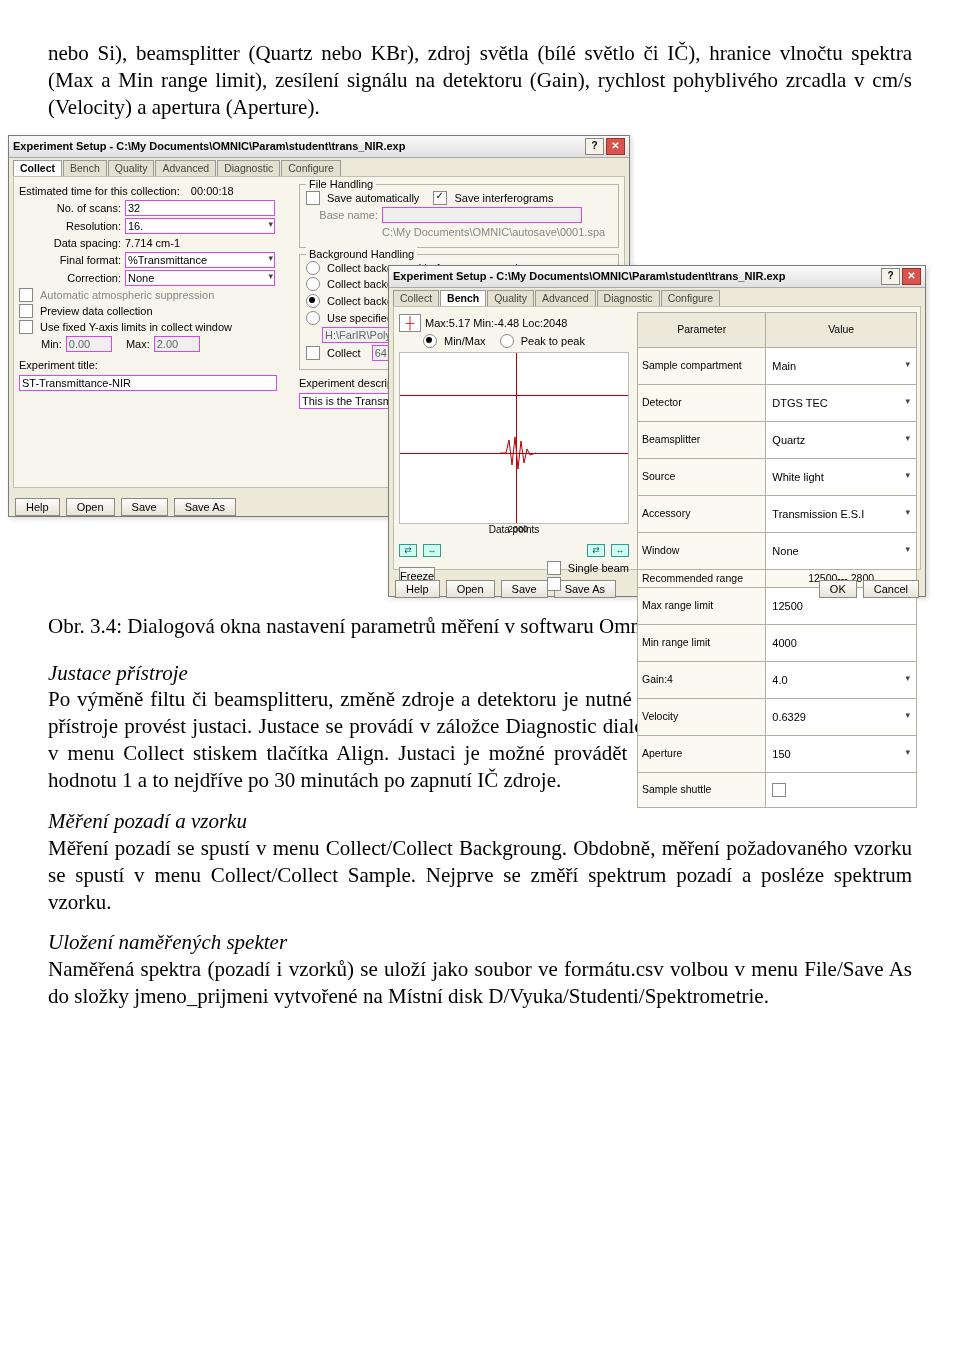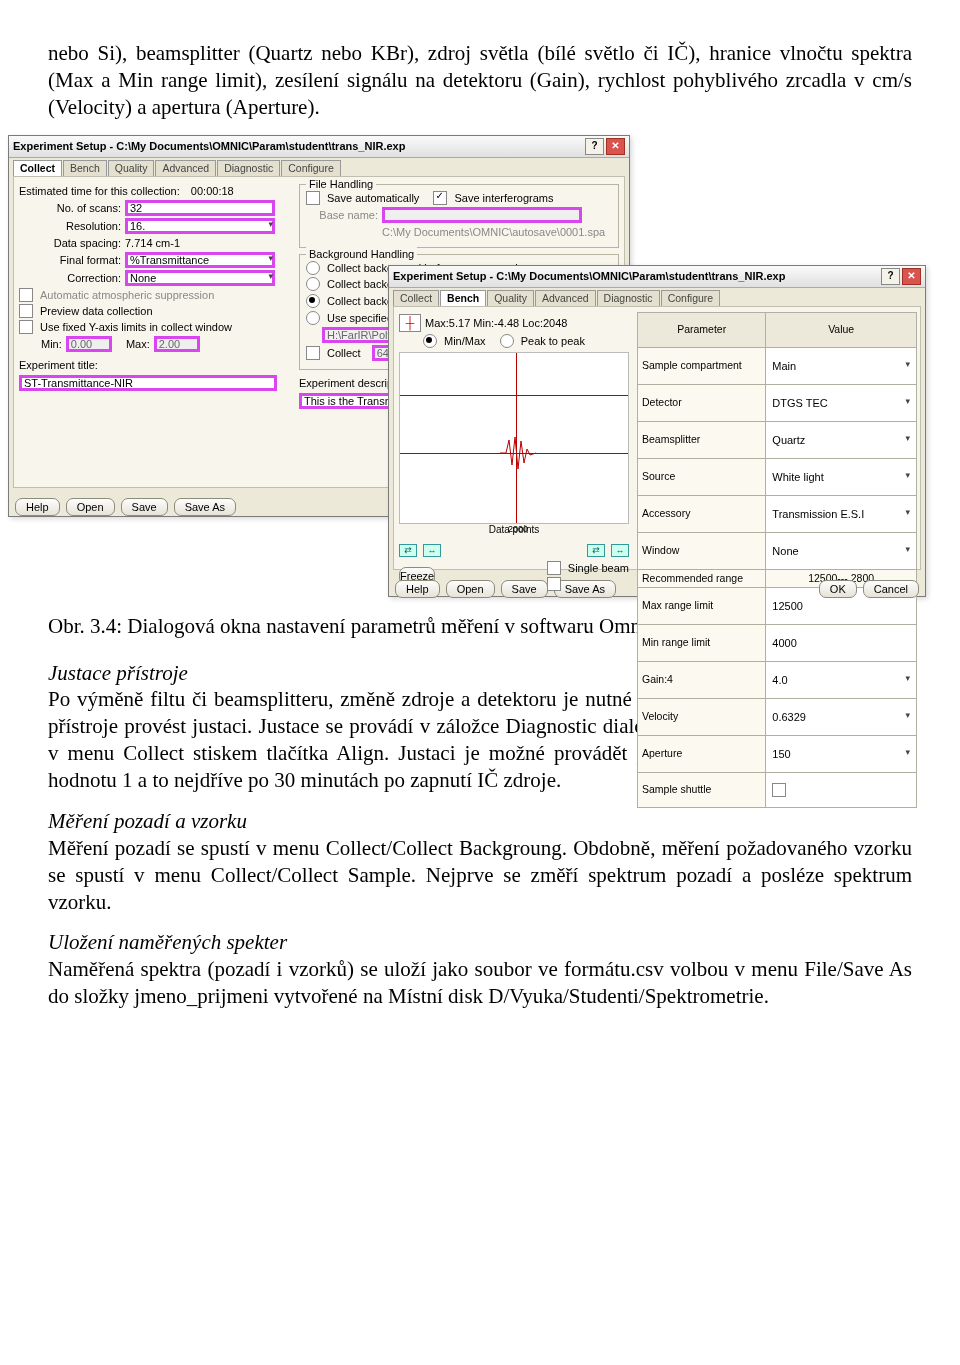--- a/index.html
+++ b/index.html
@@ -67,21 +67,21 @@
     margin: 0 4px 4px 4px;
     background: #f7f5ec;
     border: 1px solid #bfbfb0;
     padding: 5px;
   }
 
   .row { display: flex; align-items: center; gap: 4px; margin: 2px 0; font-size: 11px; }
   label.l { display: inline-block; text-align: right; }
   input[type=text].fld, .fld {
     height: 16px; font-size: 11px;
-    border: 3px solid #d946ef; background: #fff; padding: 0 2px;
+    border: 1px solid #d946ef; background: #fff; padding: 0 2px;
     box-sizing: border-box;
   }
   .fld.ro { background: #efefef; color: #666; }
   .dd { position: relative; display: inline-block; }
   .dd::after {
     content: "▾"; font-size: 9px; position: absolute;
     right: 2px; top: 1px; color: #444;
   }
 
   .group {
@@ -101,21 +101,21 @@
     position: relative;
   }
   .rad { border-radius: 50%; }
   .chk.on::after { content: "✓"; font-size: 10px; position: absolute; left: 1px; top: -2px; }
   .rad.on::after { content: ""; width:6px; height:6px; background:#000; border-radius:50%; position:absolute; left:2px; top:2px; }
 
   .btnrow { display: flex; gap: 6px; padding: 6px 6px 4px 6px; }
   .btn {
     background: linear-gradient(#fdfdfd,#e6e3d6);
     border: 1px solid #8c8c7c;
-    border-radius: 7px;
+    border-radius: 0;
     padding: 1px 10px;
     font-size: 11px;
   }
   .rbtn { margin-left: auto; }
 
   
   #win1 { left: 0; top: 0; width: 620px; height: 380px; }
   #win1 .left { float: left; width: 270px; }
   #win1 .right { float: right; width: 320px; }
 

